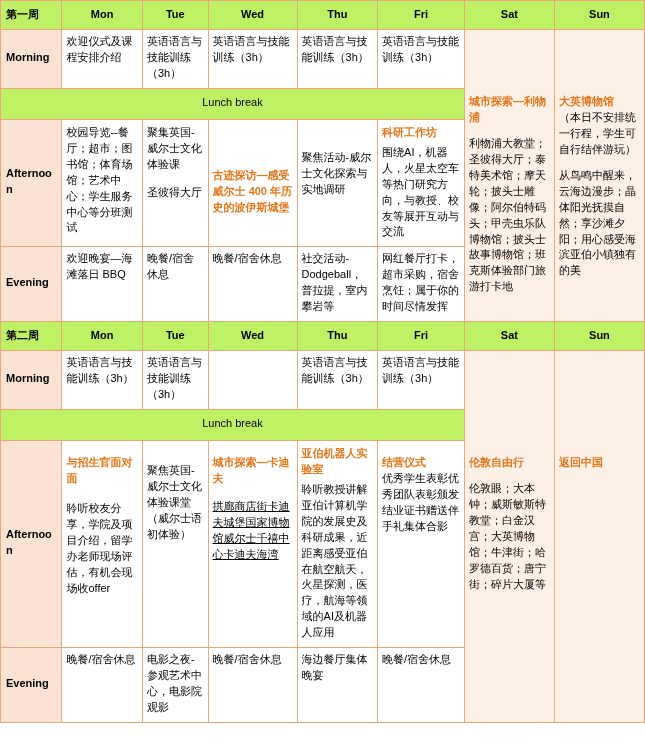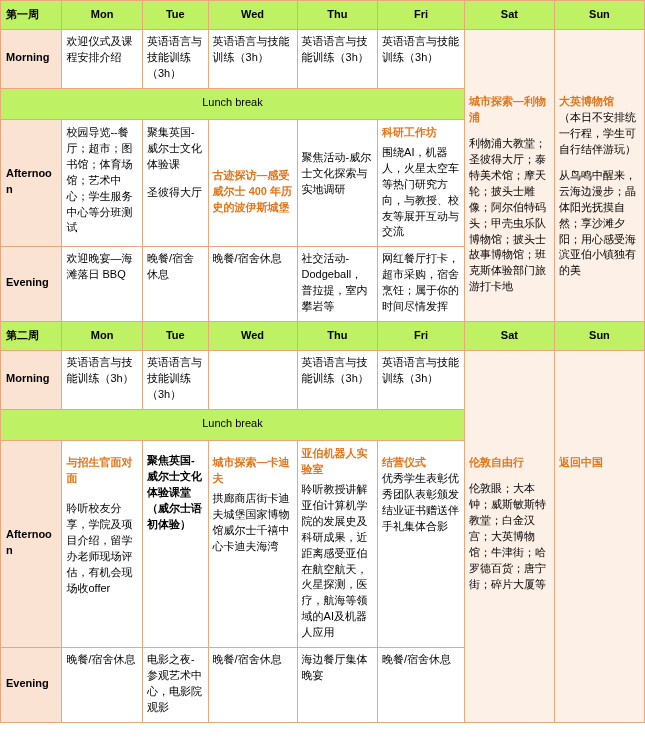--- a/index.html
+++ b/index.html
@@ -159,24 +159,24 @@
   <tr>
     <td class="lunch" colspan="6">Lunch break</td>
   </tr>
 
   <tr>
     <td class="rowlabel">Afternoon</td>
     <td class="cellpad" style="padding-top:14px;margin-top:22px;">
       <div class="orange b">与招生官面对面</div>
       <div style="margin-top:14px;">聆听校友分享，学院及项目介绍，留学办老师现场评估，有机会现场收offer</div>
     </td>
-    <td class="cellpad" style="padding-top:12px;font-weight:bold;">聚焦英国-威尔士文化体验课堂（威尔士语初体验）</td>
+    <td class="cellpad" style="padding-top:22px;">聚焦英国-威尔士文化体验课堂（威尔士语初体验）</td>
     <td class="cellpad" style="padding-top:14px;">
       <div class="orange b">城市探索—卡迪夫</div>
-      <div style="margin-top:4px;">拱廊商店街卡迪夫城堡国家博物馆威尔士千禧中心卡迪夫海湾</div>
+      <div style="margin-top:12px;text-decoration:underline;">拱廊商店街卡迪夫城堡国家博物馆威尔士千禧中心卡迪夫海湾</div>
     </td>
     <td class="cellpad" style="">
       <div class="orange b">亚伯机器人实验室</div>
       <div style="margin-top:4px;">聆听教授讲解亚伯计算机学院的发展史及科研成果，近距离感受亚伯在航空航天，火星探测，医疗，航海等领域的AI及机器人应用</div>
     </td>
     <td class="cellpad" style="padding-top:14px;">
       <div class="orange b">结营仪式</div>
       <div style="">优秀学生表彰优秀团队表彰颁发结业证书赠送伴手礼集体合影</div>
     </td>
   </tr>

